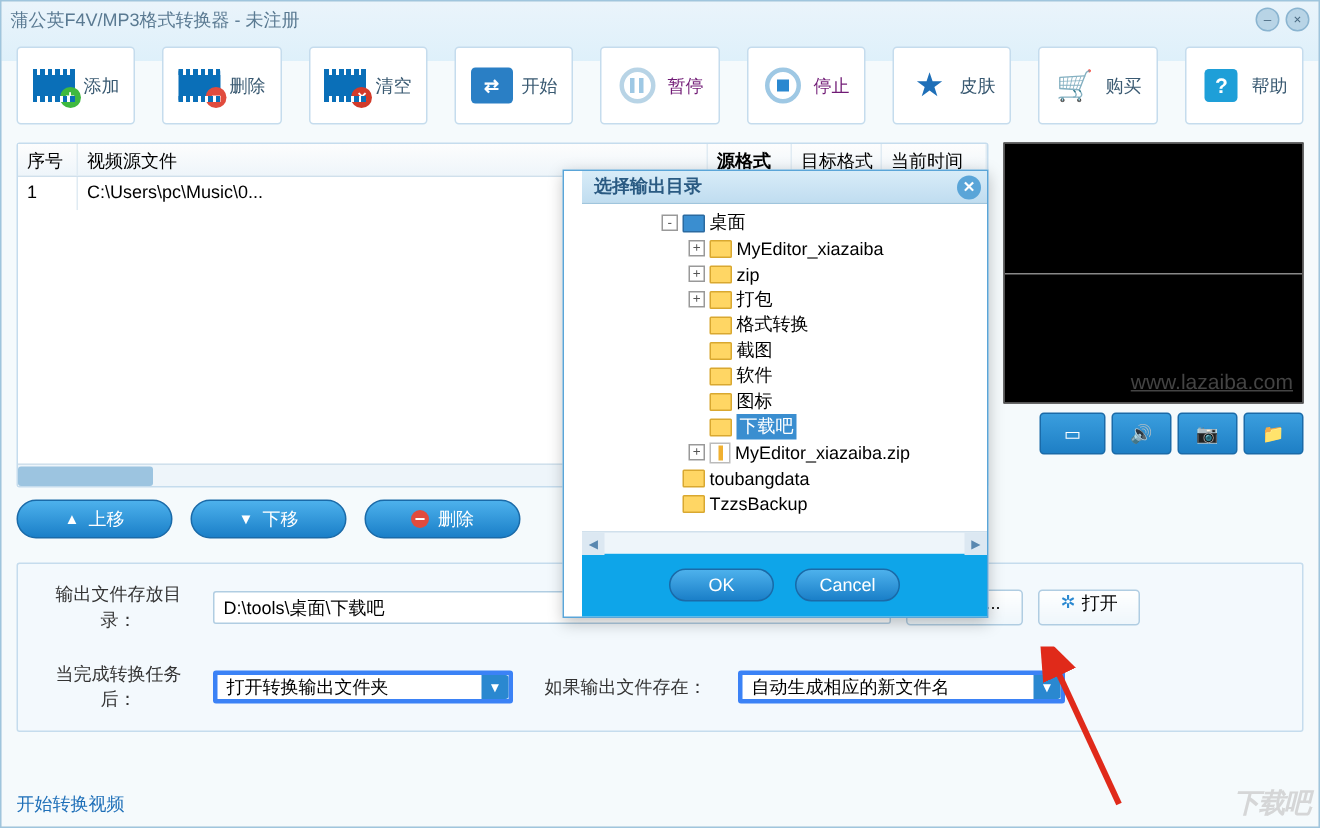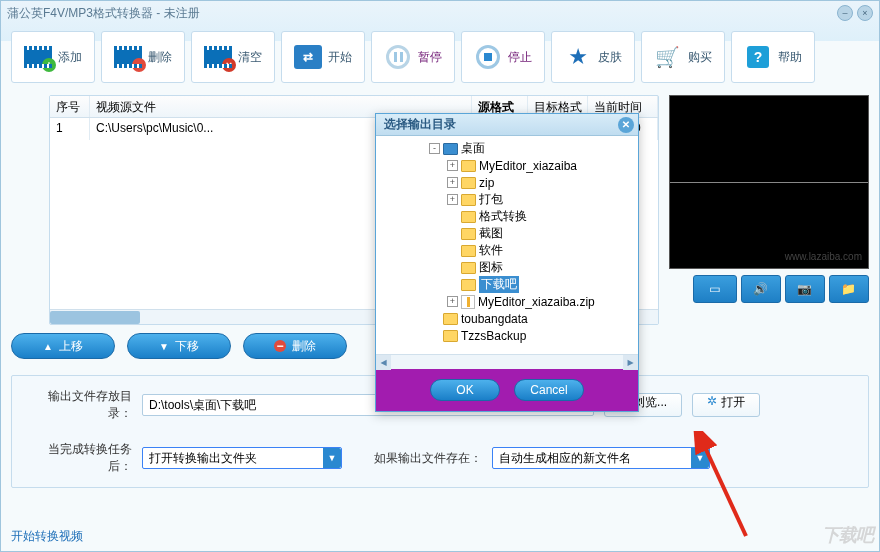--- a/index.html
+++ b/index.html
@@ -4,91 +4,91 @@
 <style>
 * { box-sizing: border-box; margin: 0; padding: 0; font-family: "Microsoft YaHei", Arial, sans-serif; font-size: 12px; }
 body { background: #f0f0f0; width: 880px; height: 552px; overflow: hidden; position: relative; }
 
 .window { width: 880px; height: 552px; background: linear-gradient(#eaf4fb, #def0fa 40px, #f5fafc 40px); border: 1px solid #9fc5dd; position: relative; }
 .titlebar { height: 24px; display: flex; align-items: center; padding: 0 6px; color: #5a7a92; font-size: 12px; }
 .titlebar .title { flex: 1; }
 .titlebar .win-controls { display: flex; gap: 4px; }
 .win-btn { width: 16px; height: 16px; border-radius: 50%; background: #b8d4e6; border: 1px solid #8ab4d0; display: flex; align-items: center; justify-content: center; font-size: 9px; color: #4a6a82; }
 
-.toolbar { display: flex; gap: 6px; padding: 6px 10px; }
+.toolbar { display: flex; gap: 18px; padding: 6px 10px; }
 .tool-btn { width: 84px; height: 52px; background: #fff; border: 1px solid #c5dced; border-radius: 3px; display: flex; align-items: center; justify-content: center; gap: 6px; cursor: pointer; }
 .tool-btn .icon-box { width: 28px; height: 24px; display: flex; align-items: center; justify-content: center; }
 .tool-btn .lbl { color: #3a5a72; }
 .tool-btn.disabled .lbl { color: #701a75; }
 
 .film-base { width: 28px; height: 22px; background: #0a6fb8; border-radius: 2px; position: relative; display:flex; align-items:center; justify-content:center;}
 .film-base::before, .film-base::after { content:""; position:absolute; left:0; right:0; height:4px; background: repeating-linear-gradient(90deg,#0a6fb8 0 3px,#fff 3px 5px); }
 .film-base::before { top:0; } .film-base::after { bottom:0; }
 .badge { position:absolute; right:-4px; bottom:-4px; width:14px; height:14px; border-radius:50%; display:flex; align-items:center; justify-content:center; color:#fff; font-size:11px; font-weight:bold; }
 .badge.g{background:#3fb93f;} .badge.r{background:#e14b3d;} .badge.rx{background:#d23a2a;}
 .cycle-icon{width:28px;height:24px;background:#2a7fc5;border-radius:3px;display:flex;align-items:center;justify-content:center;color:#fff;font-weight:bold;}
 .circle-icon{width:24px;height:24px;border-radius:50%;border:3px solid #b8d4e6;display:flex;align-items:center;justify-content:center;}
 .circle-icon.play{border-color:#9ec8e4;}
 .pause-bars{display:flex;gap:3px;} .pause-bars span{width:3px;height:10px;background:#9ec8e4;}
 .stop-sq{width:8px;height:8px;background:#2a88d0;}
 .star-icon{color:#1e6fb8;font-size:22px;}
 .cart-icon{color:#1e6fb8;font-size:20px;}
 .help-icon{width:22px;height:22px;background:#1e9fd8;border-radius:3px;color:#fff;display:flex;align-items:center;justify-content:center;font-weight:bold;font-size:14px;}
 
-.main-area { display:flex; padding: 6px 10px; gap:10px;margin-left:38px; }
+.main-area { display:flex; padding: 6px 10px; gap:10px; }
 .left-panel { flex:1; background:#fff; border:1px solid #c5dced; height:230px; position:relative; border-radius:2px;}
 .table-head { display:flex; background:linear-gradient(#fdfdfd,#eef5fa); border-bottom:1px solid #d0e0ec; height:22px; }
 .table-head .th, .table-row .td { padding:3px 6px; border-right:1px solid #e0ebf3; overflow:hidden; white-space:nowrap; }
 .table-row { display:flex; height:22px; }
 .c-seq{width:40px;} .c-src{flex:1;min-width:0;} .c-fmt{width:56px;font-weight:bold;} .c-tgt{width:60px;} .c-time{width:70px;}
 .hscroll { position:absolute; bottom:0; left:0; right:0; height:15px; background:#eef5fa; border-top:1px solid #d0e0ec; }
 .hscroll .thumb{position:absolute;left:0;top:1px;height:13px;width:90px;background:#9cc4e0;border-radius:2px;}
 
 .right-panel { width:200px; display:flex; flex-direction:column; gap:6px; }
 .preview { height:174px; background:#000; border:1px solid #555; position:relative;}
 .preview .mid-line{position:absolute;top:50%;left:0;right:0;height:1px;background:#888;}
-.preview .wm{position:absolute;bottom:6px;right:6px;color:#444;font-size:10px;}
+.preview .wm{position:absolute;bottom:6px;right:6px;color:#444;font-size:14px;text-decoration:underline;}
 .pv-controls{display:flex;gap:4px;justify-content:flex-end;}
 .pv-btn{width:40px;height:28px;background:linear-gradient(#3a9ede,#1e7fc5);border:1px solid #1a6aa8;border-radius:3px;display:flex;align-items:center;justify-content:center;color:#fff;}
 .pv-btn.first{width:44px;}
 
 .mid-btns { display:flex; gap:12px; padding:2px 10px 10px; }
 .pill-btn { width:104px; height:26px; border-radius:13px; background:linear-gradient(#4db1ec,#1a7fc8); border:1px solid #1a6aa8; color:#fff; display:flex; align-items:center; justify-content:center; gap:6px; cursor:pointer;}
 .pill-btn .arr{font-size:10px;} .pill-btn .minus{width:12px;height:12px;border-radius:50%;background:#e14b3d;display:flex;align-items:center;justify-content:center;font-weight:bold;}
 
 .bottom-panel { margin:6px 10px; border:1px solid #c5dced; background:#f3f9fd; border-radius:2px; padding:12px 14px; }
 .row { display:flex; align-items:center; gap:10px; margin-bottom:14px; }
-.row .lbl { width:106px; text-align:right; color:#333; }
+.row .lbl { width:106px; text-align:center; color:#333; }
 .text-input { height:22px; border:1px solid #b0cde2; background:#fff; padding:0 6px; border-radius:2px; }
 .out-path { width:452px; }
-.select-box { height:22px; border:1px solid #3b82f6; background:#fff; padding:0 22px 0 6px; border-radius:2px; position:relative; display:flex; align-items:center;}
+.select-box { height:22px; border:3px solid #3b82f6; background:#fff; padding:0 22px 0 6px; border-radius:2px; position:relative; display:flex; align-items:center;}
 .select-box .dd{position:absolute;right:0;top:0;bottom:0;width:18px;background:#2a88d0;display:flex;align-items:center;justify-content:center;color:#fff;font-size:9px;border-radius:0 2px 2px 0;}
 .btn { height:24px; padding:0 14px; border:1px solid #b0cde2; background:linear-gradient(#fff,#eef6fb); border-radius:3px; display:flex; gap:4px; cursor:pointer;}
 .btn .ic{color:#2a88d0;}
 .footer-link { position:absolute; bottom:6px; left:10px; color:#1e6fb8; cursor:pointer; }
 .dl-wm { position:absolute; right:6px; bottom:4px; color:#c8c8c8; font-size:18px; font-style:italic; font-weight:bold; letter-spacing:-1px; opacity:.7;}
 
 
-.dialog { position:absolute; left:374px; top:112px; width:264px; background:#fff; border:1px solid #5aa5d8; box-shadow:0 3px 10px rgba(0,0,0,.25); }
+.dialog { position:absolute; left:374px; top:112px; width:284px; background:#fff; border:1px solid #5aa5d8; box-shadow:0 3px 10px rgba(0,0,0,.25);padding-left:12px; }
 .dialog .dlg-title{height:22px;background:linear-gradient(#d8ecf8,#c0ddf0);display:flex;align-items:center;padding:0 4px 0 8px;color:#2a5a82;font-weight:bold;border-bottom:1px solid #9fc5dd;}
 .dialog .dlg-title .t{flex:1;}
 .dialog .dlg-close{width:16px;height:16px;border-radius:50%;background:#5aa5d8;color:#fff;display:flex;align-items:center;justify-content:center;font-size:10px;cursor:pointer;}
 .tree { padding:4px 2px 4px 2px; height:218px; overflow:hidden; }
 .tree-row{display:flex;align-items:center;height:17px;gap:3px;white-space:nowrap;}
 .tree-row .exp{width:11px;height:11px;border:1px solid #999;font-size:9px;line-height:9px;text-align:center;color:#555;cursor:pointer;}
 .tree-row .exp.empty{border:none;}
 .tree-row .fold{width:15px;height:12px;background:#ffd664;border:1px solid #d9a830;border-radius:1px;}
 .tree-row .fold.blue{background:#3a8ed0;border-color:#2a6aa0;}
 .tree-row .zip{width:14px;height:14px;background:#fff;border:1px solid #bbb;position:relative;}
 .tree-row .zip::after{content:"";position:absolute;left:5px;top:1px;bottom:1px;width:3px;background:#f0b030;}
 .tree-row.sel .name{background:#3a8ed0;color:#fff;padding:0 2px;}
 .tree-scroll-h{height:15px;background:#eef5fa;border-top:1px solid #d0e0ec;position:relative;}
 .tree-scroll-h .sbtn{position:absolute;top:0;width:15px;height:15px;background:#dce8f2;display:flex;align-items:center;justify-content:center;font-size:8px;color:#5a88b0;}
 .tree-scroll-h .sbtn.l{left:0;} .tree-scroll-h .sbtn.r{right:0;}
-.dlg-btns{display:flex;justify-content:center;gap:14px;padding:10px 0;background:#a21caf;}
+.dlg-btns{display:flex;justify-content:center;gap:14px;padding:10px 0;background:#0ea5e9;}
 .dlg-btn{width:70px;height:22px;border-radius:11px;background:linear-gradient(#4db1ec,#1a7fc8);color:#fff;border:1px solid #1a6aa8;cursor:pointer;display:flex;align-items:center;justify-content:center;}
 
 
 .arrow-overlay{position:absolute;pointer-events:none;}
 </style>
 </head>
 <body>
 
 <div class="window">
   <div class="titlebar">

